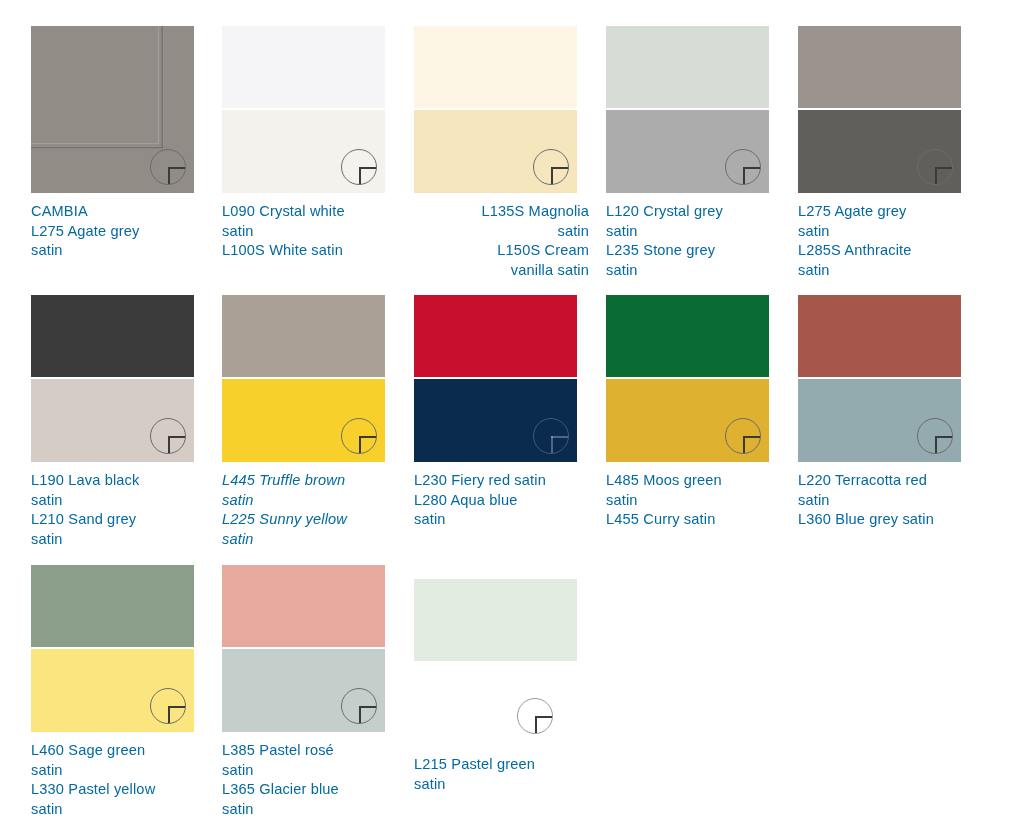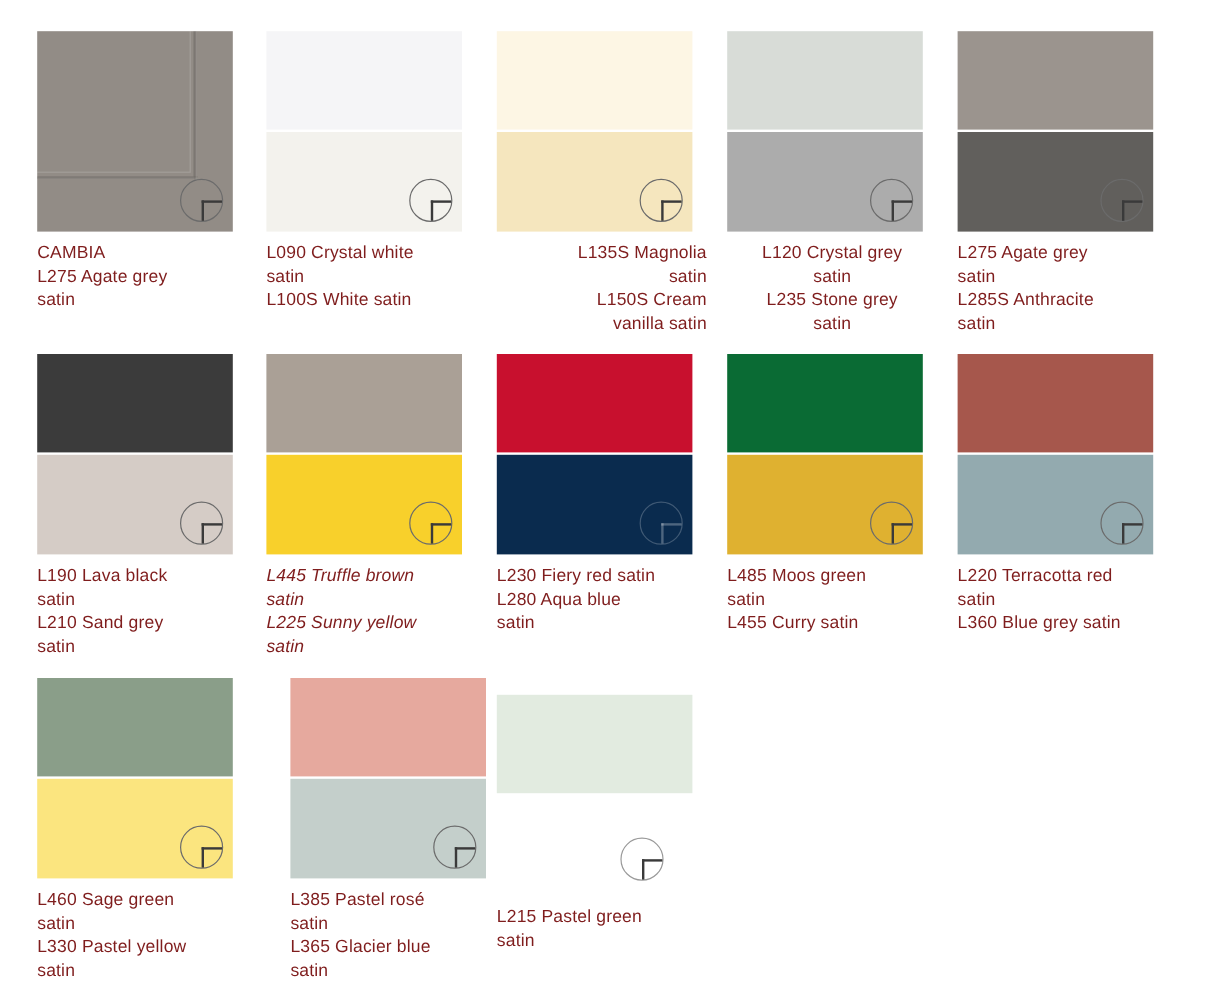--- a/index.html
+++ b/index.html
@@ -122,21 +122,21 @@
     top: 119px;
     right: auto;
     bottom: auto;
     border-color: #9a9a9a;
   }
   .caption {
     margin-top: 9px;
     width: 175px;
     font-size: 14.6px;
     line-height: 19.7px;
-    color: #7f1d1d;
+    color: #0369a1;
     letter-spacing: 0.01em;
     white-space: pre-line;
   }
 </style>
 </head>
 <body>
 
 <div id="grid">
     <div class="cell" style="left: 31px; top: 26px;">
       <div class="swatch-stack">
@@ -181,21 +181,21 @@
             <span class="bar-h"></span>
             <span class="bar-v"></span>
           </span>
         </div>
       </div>
       <div class="caption">L135S Magnolia
 satin
 L150S Cream
 vanilla satin</div>
     </div>
-    <div class="cell" style="left: 606px; top: 26px; text-align: center;">
+    <div class="cell" style="left: 606px; top: 26px;">
       <div class="swatch-stack">
         <div class="swatch top" title="L120 Crystal grey satin" style="background: rgb(216, 220, 215);"></div>
         <div class="swatch bottom" title="L235 Stone grey satin" style="background: rgb(172, 172, 172);"></div>
         <div class="plus-btn" title="+">
           <span>
             <span class="bar-h"></span>
             <span class="bar-v"></span>
           </span>
         </div>
       </div>
@@ -306,21 +306,21 @@
             <span class="bar-h"></span>
             <span class="bar-v"></span>
           </span>
         </div>
       </div>
       <div class="caption">L460 Sage green
 satin
 L330 Pastel yellow
 satin</div>
     </div>
-    <div class="cell" style="left: 222px; top: 565px; margin-left: 20px;">
+    <div class="cell" style="left: 222px; top: 565px;">
       <div class="swatch-stack">
         <div class="swatch top" title="L385 Pastel rosé satin" style="background: rgb(230, 169, 158);"></div>
         <div class="swatch bottom" title="L365 Glacier blue satin" style="background: rgb(196, 207, 203);"></div>
         <div class="plus-btn" title="+">
           <span>
             <span class="bar-h"></span>
             <span class="bar-v"></span>
           </span>
         </div>
       </div>

